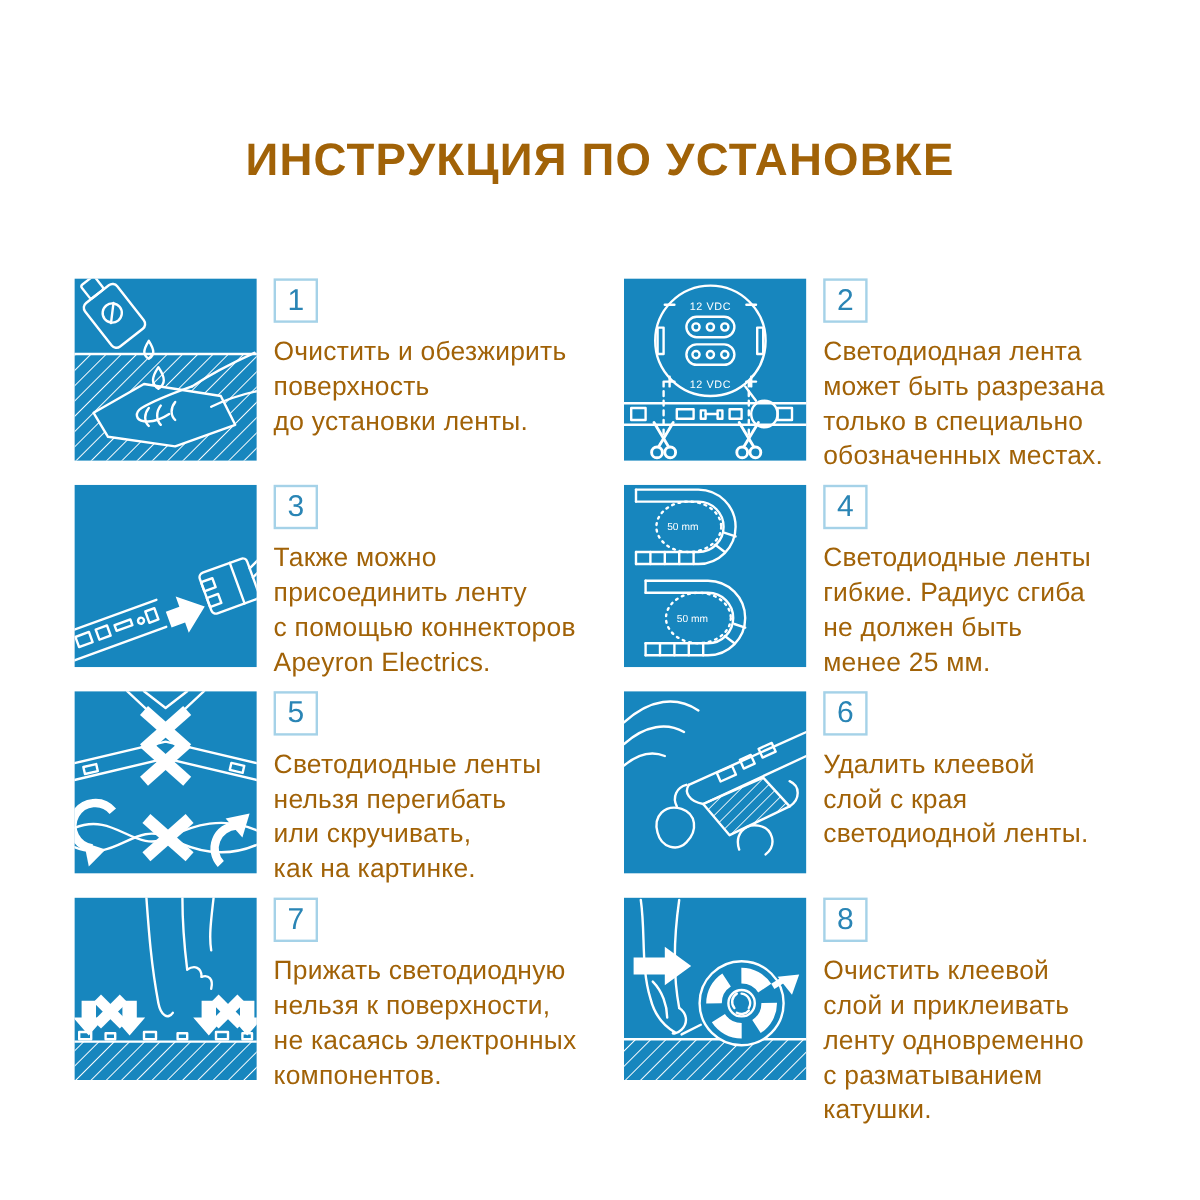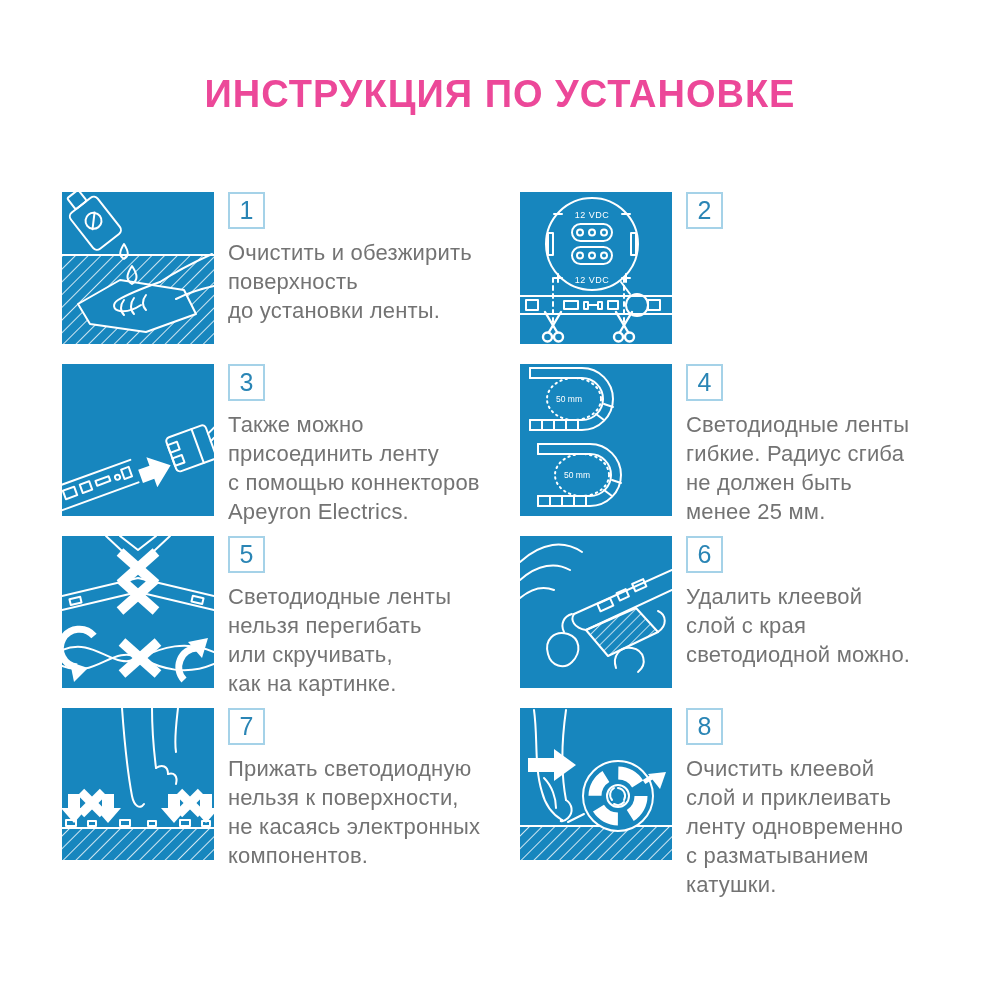--- a/index.html
+++ b/index.html
@@ -2,43 +2,43 @@
 <html><head>
 <meta charset="utf-8">
 <style>
   html,body{margin:0;padding:0;}
   body{
     width:1000px;height:1000px;background:#ffffff;
     font-family:"Liberation Sans",sans-serif;
     position:relative;overflow:hidden;
   }
   .title{
-    margin-top:70px;text-align:center;
+    margin-top:110px;text-align:center;
     font-size:38px;font-weight:700;line-height:49px;
-    letter-spacing:1px;color:#ec4899;
+    letter-spacing:1px;color:#a16207;
   }
   .steps{
     display:grid;
     grid-template-columns:458px 1fr;
     grid-template-rows:repeat(4,152px);
     row-gap:20px;
     margin:73px 20px 0 62px;
     align-items:start;
   }
   .cell{display:flex;gap:14px;height:152px;}
   .art{width:152px;height:152px;flex:0 0 152px;display:block;}
   .info{padding-top:0;}
   .badge{
     width:37px;height:37px;box-sizing:border-box;
     border:2px solid #a5d2e8;background:#ffffff;
     color:#2a85b5;font-size:25px;line-height:33px;text-align:center;
     margin-bottom:9px;
   }
   .desc{
-    font-size:22px;line-height:29px;color:#737373;
+    font-size:22px;line-height:29px;color:#a16207;
     letter-spacing:0.2px;white-space:pre-line;
   }
   svg text{font-family:"Liberation Sans",sans-serif;}
 </style>
 </head>
 <body>
 
 <div class="title">
   <div>ИНСТРУКЦИЯ ПО УСТАНОВКЕ</div>
 </div>
@@ -128,20 +128,24 @@
             <line x1="8" y1="-16" x2="-4" y2="4"></line>
           <circle cx="-5.5" cy="9" r="4.5"></circle>
             <circle cx="5.5" cy="9" r="4.5"></circle>
         </g>
       </g>
       <text x="72" y="26" font-size="9" fill="#fff" text-anchor="middle" letter-spacing="0.5">12 VDC</text>
       <text x="72" y="91" font-size="9" fill="#fff" text-anchor="middle" letter-spacing="0.5">12 VDC</text>
     </svg>
     <div class="info">
       <div class="badge">2</div>
+      <div class="desc">Светодиодная лента
+может быть разрезана
+только в специально
+обозначенных местах.</div>
     </div>
   </div>
 
   <div class="cell">
     <svg class="art" viewBox="0 0 152 152">
       <rect width="152" height="152" fill="#1786be"></rect>
       <g transform="rotate(-20 76 76)" stroke="#fff" fill="none" stroke-width="2" stroke-linecap="round" stroke-linejoin="round">
         <line x1="-20" y1="92" x2="62" y2="92"></line>
         <line x1="-20" y1="116" x2="62" y2="116"></line>
         <rect x="-12" y="98" width="12" height="9"></rect>
@@ -257,21 +261,21 @@
         <path d="M138,96 C147,90 147,79 138,75"></path>
         <path d="M28,118 C24,104 34,94 48,98 C60,102 62,116 52,126 C44,134 31,130 28,118 Z"></path>
         <path d="M96,132 C92,120 100,110 112,112 C124,114 128,128 118,136"></path>
         <path d="M44,96 C40,88 44,80 52,78"></path>
       </g>
     </svg>
     <div class="info">
       <div class="badge">6</div>
       <div class="desc">Удалить клеевой
 слой с края
-светодиодной можно.</div>
+светодиодной ленты.</div>
     </div>
   </div>
 
   <div class="cell">
     <svg class="art" viewBox="0 0 152 152">
       <defs>
         <pattern id="h7" width="9" height="9" patternUnits="userSpaceOnUse" patternTransform="rotate(45)">
           <line x1="0" y1="0" x2="0" y2="9" stroke="#fff" stroke-width="1.6"></line>
         </pattern>
       </defs>

